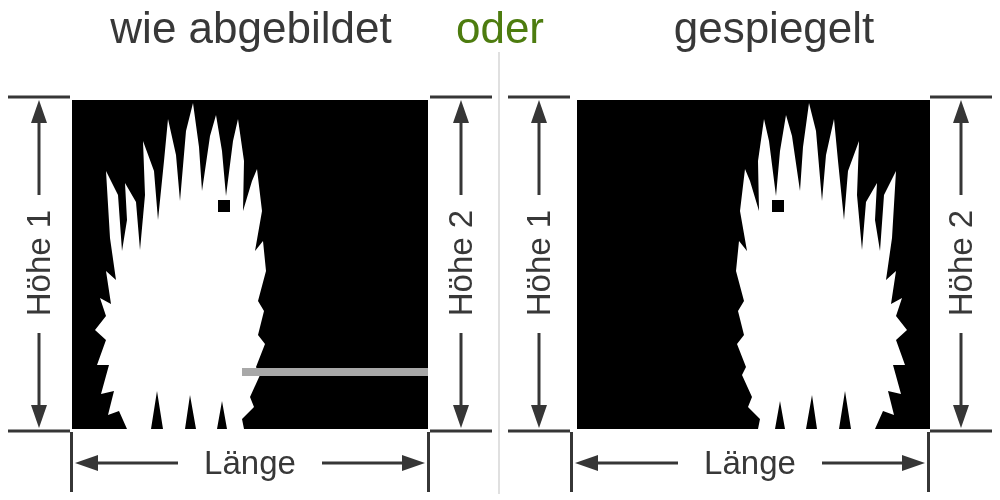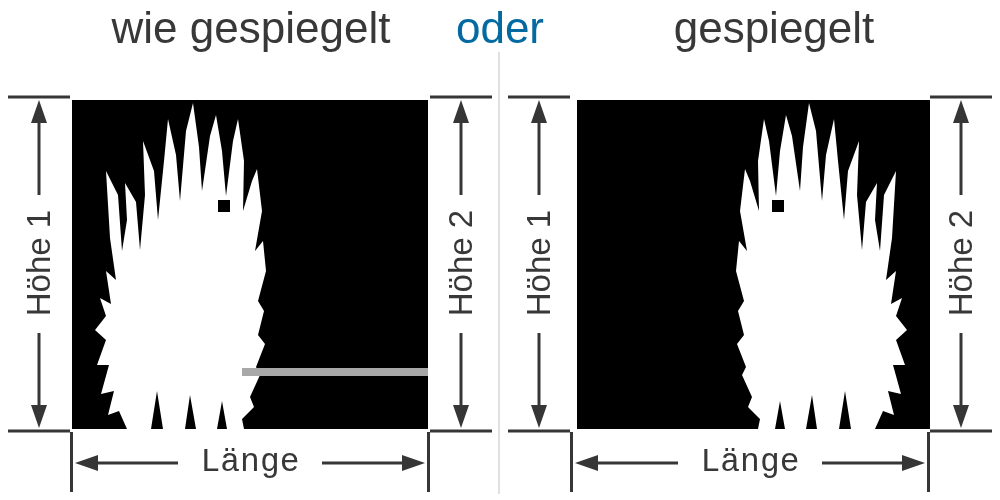--- a/index.html
+++ b/index.html
@@ -2,21 +2,21 @@
 <html><head>
 <meta charset="utf-8">
 <style>
   html,body{margin:0;padding:0;background:#fff;}
   body{width:1000px;height:500px;font-family:"Liberation Sans",sans-serif;overflow:hidden;}
   .canvas{position:relative;width:1000px;height:500px;background:#fff;}
 
   
   .title{position:absolute;top:2px;transform:translateX(-50%);font-size:44px;line-height:52px;
          color:#383838;white-space:nowrap;letter-spacing:0;}
-  .title.red{color:#0369a1;}
+  .title.red{color:#4d7c0f;}
 
   
   .divider{position:absolute;left:498px;top:52px;width:2px;height:442px;background:#e0e0e0;}
 
   
   .panel{position:absolute;top:0;width:500px;height:500px;}
   .panel.left{left:0;}
   .panel.right{left:500px;}
 
   
@@ -35,28 +35,28 @@
   .vdim{top:95px;}
   .vdim.c1{left:8px;}
   .vdim.c2{left:430px;}
   .hdim{left:70px;top:430px;}
 
   .vlabel{position:absolute;top:243px;width:120px;height:40px;line-height:40px;text-align:center;
           font-size:33px;color:#383838;transform:rotate(-90deg);white-space:nowrap;}
   .vlabel.c1{left:-21px;}
   .vlabel.c2{left:401px;}
   .hlabel{position:absolute;left:170px;top:443px;width:160px;height:40px;line-height:40px;
-          text-align:center;font-size:33px;color:#383838;white-space:nowrap;font-family:Liberation Mono, monospace;}
+          text-align:center;font-size:33px;color:#383838;white-space:nowrap;}
 </style>
 </head>
 <body>
 
 <div class="canvas">
 
-  <span class="title" style="left:251px">wie gespiegelt</span>
+  <span class="title" style="left:251px">wie abgebildet</span>
   <span class="title red" style="left:500px">oder</span>
   <span class="title" style="left:774px">gespiegelt</span>
 
   <div class="divider"></div>
 
   <div class="panel left">
 
     <svg class="dim vdim c1" width="62" height="338" viewBox="0 0 62 338">
       <line x1="0" y1="2" x2="62" y2="2"></line>
       <line x1="0" y1="336" x2="62" y2="336"></line>

